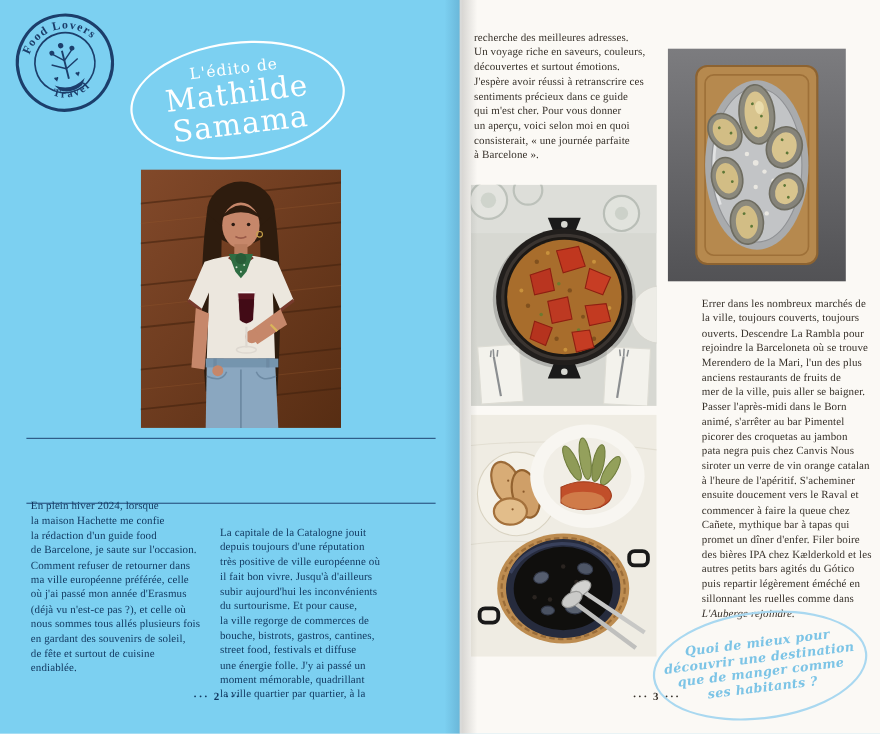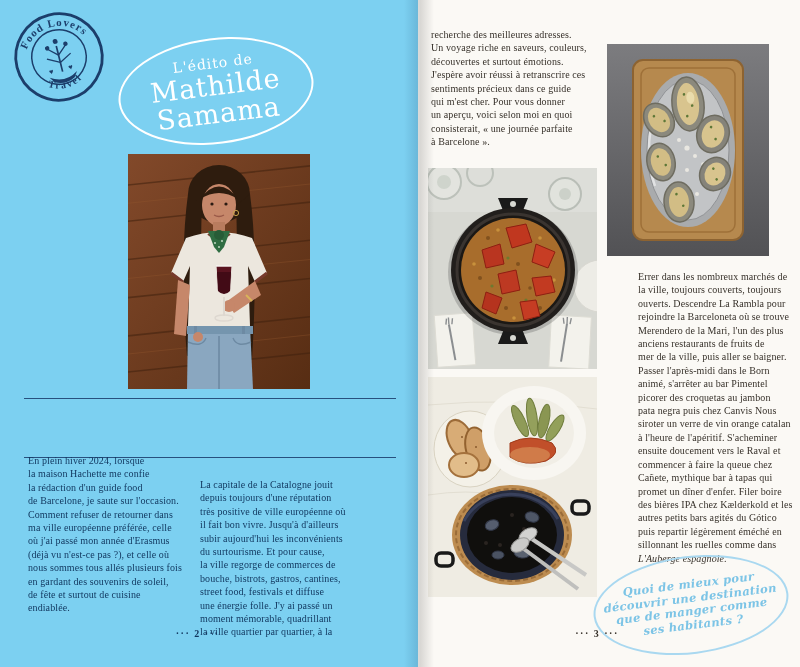--- a/index.html
+++ b/index.html
@@ -375,21 +375,21 @@
 siroter un verre de vin orange catalan
 à l'heure de l'apéritif. S'acheminer
 ensuite doucement vers le Raval et
 commencer à faire la queue chez
 Cañete, mythique bar à tapas qui
 promet un dîner d'enfer. Filer boire
 des bières IPA chez Kælderkold et les
 autres petits bars agités du Gótico
 puis repartir légèrement éméché en
 sillonnant les ruelles comme dans
-</span><em>L'Auberge espagnole.</em></p>
+</span><em>L'Auberge rejoindre.</em></p>
 
   <div class="abs quote-bubble">
     <div class="quote-text">Quoi de mieux pour
 découvrir une destination
 que de manger comme
 ses habitants ?</div>
   </div>
 
   <div class="abs footer ink" style="left:0;top:628px;width:358px;font-weight:bold;">··· 3 ···</div>
 </div>

